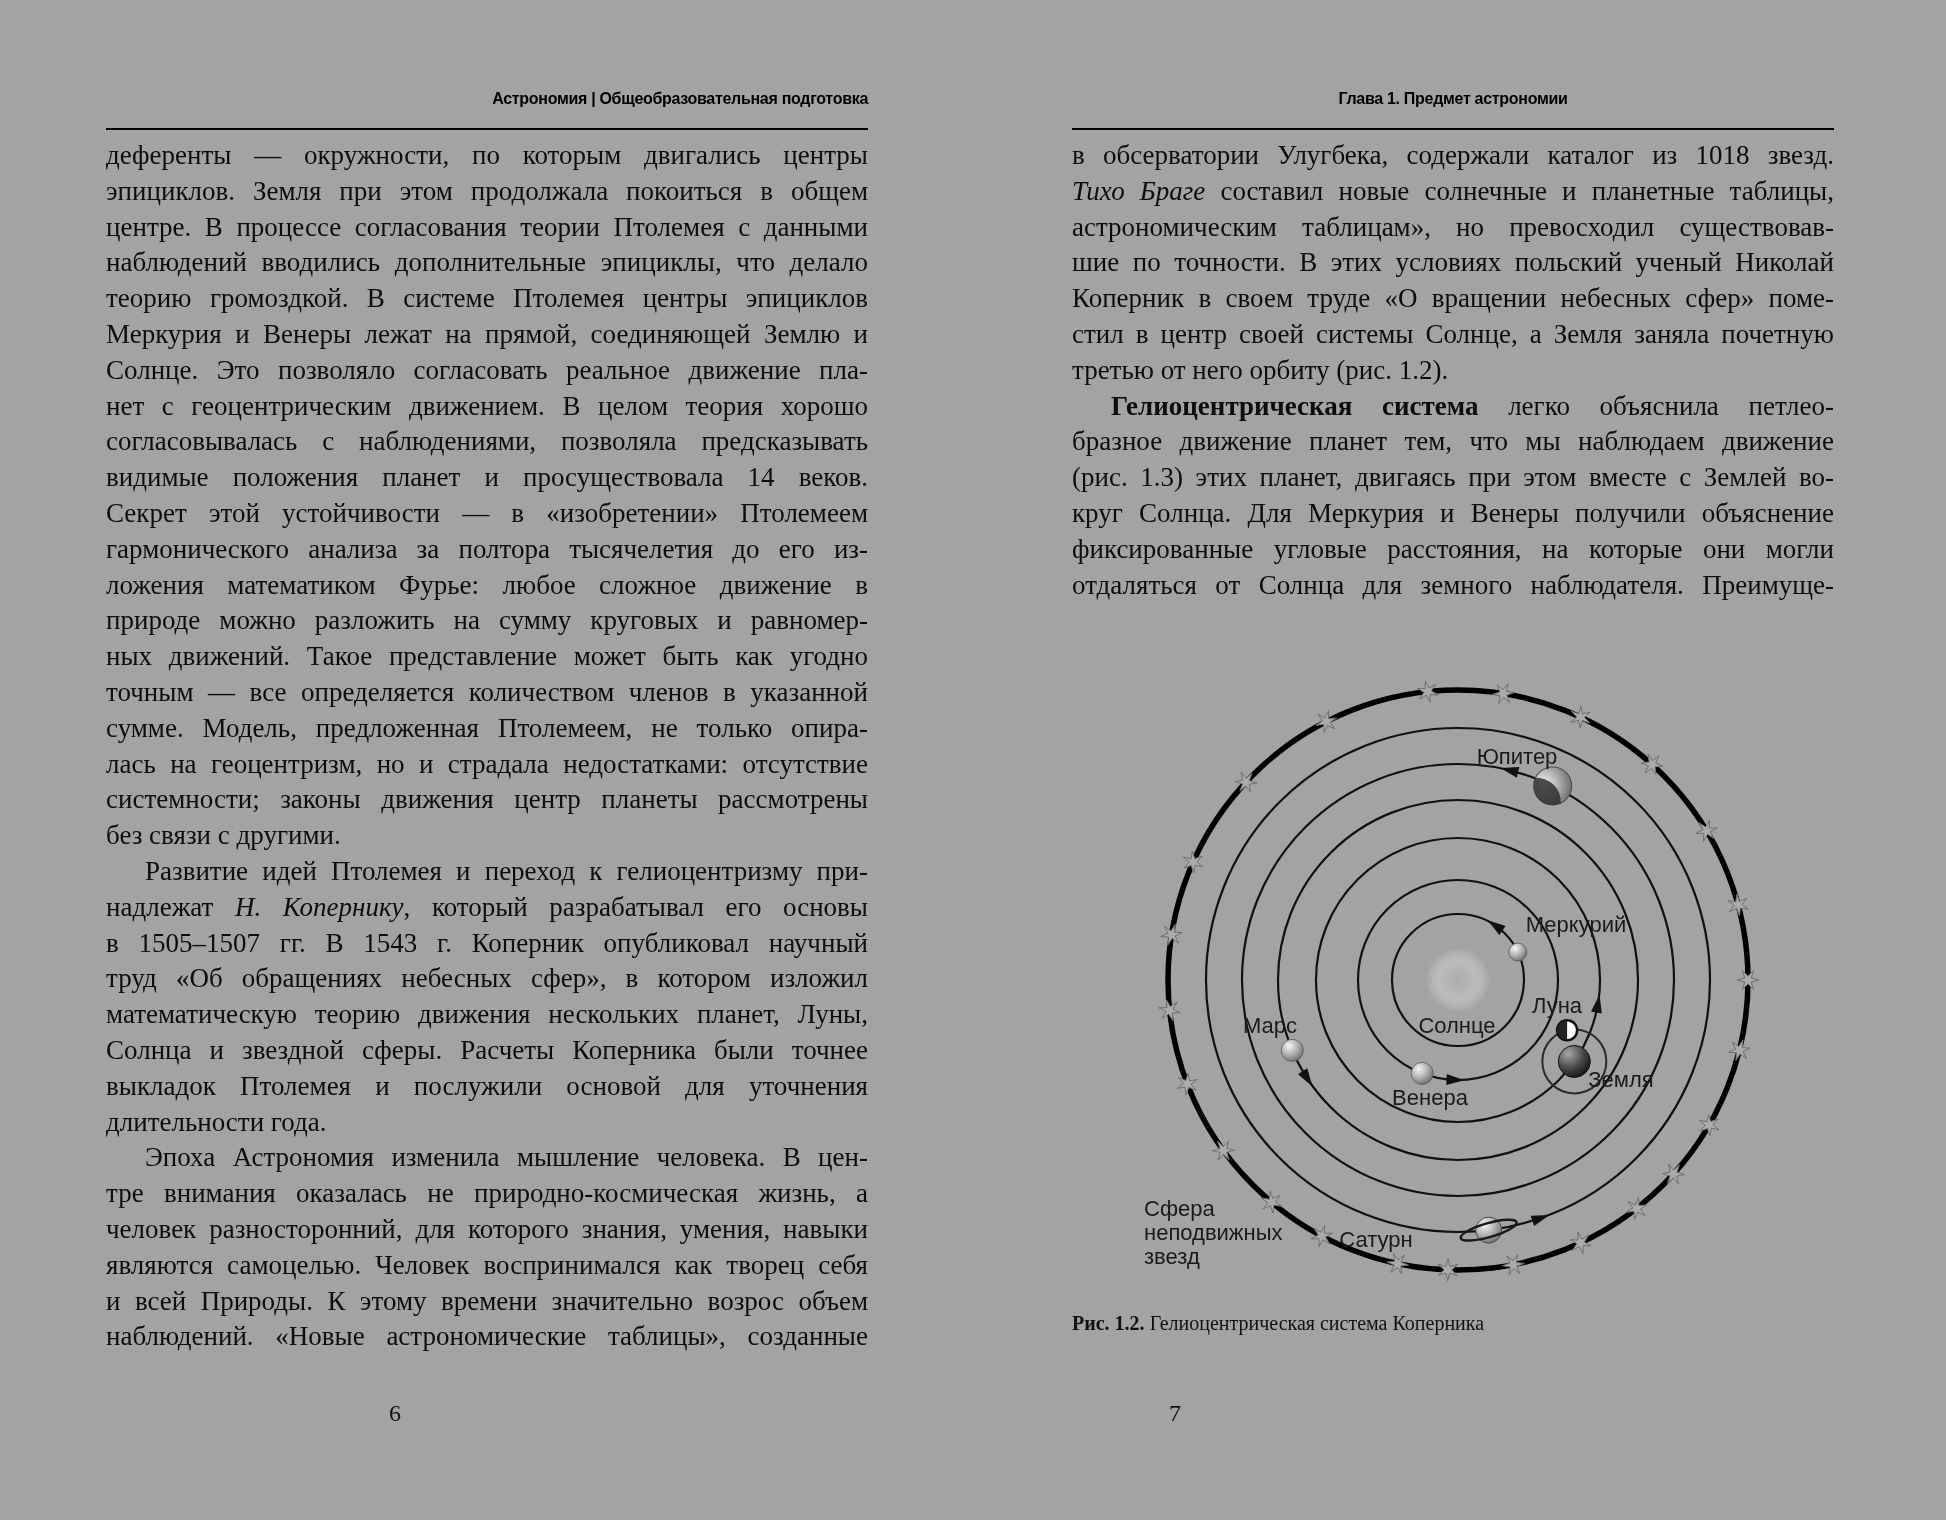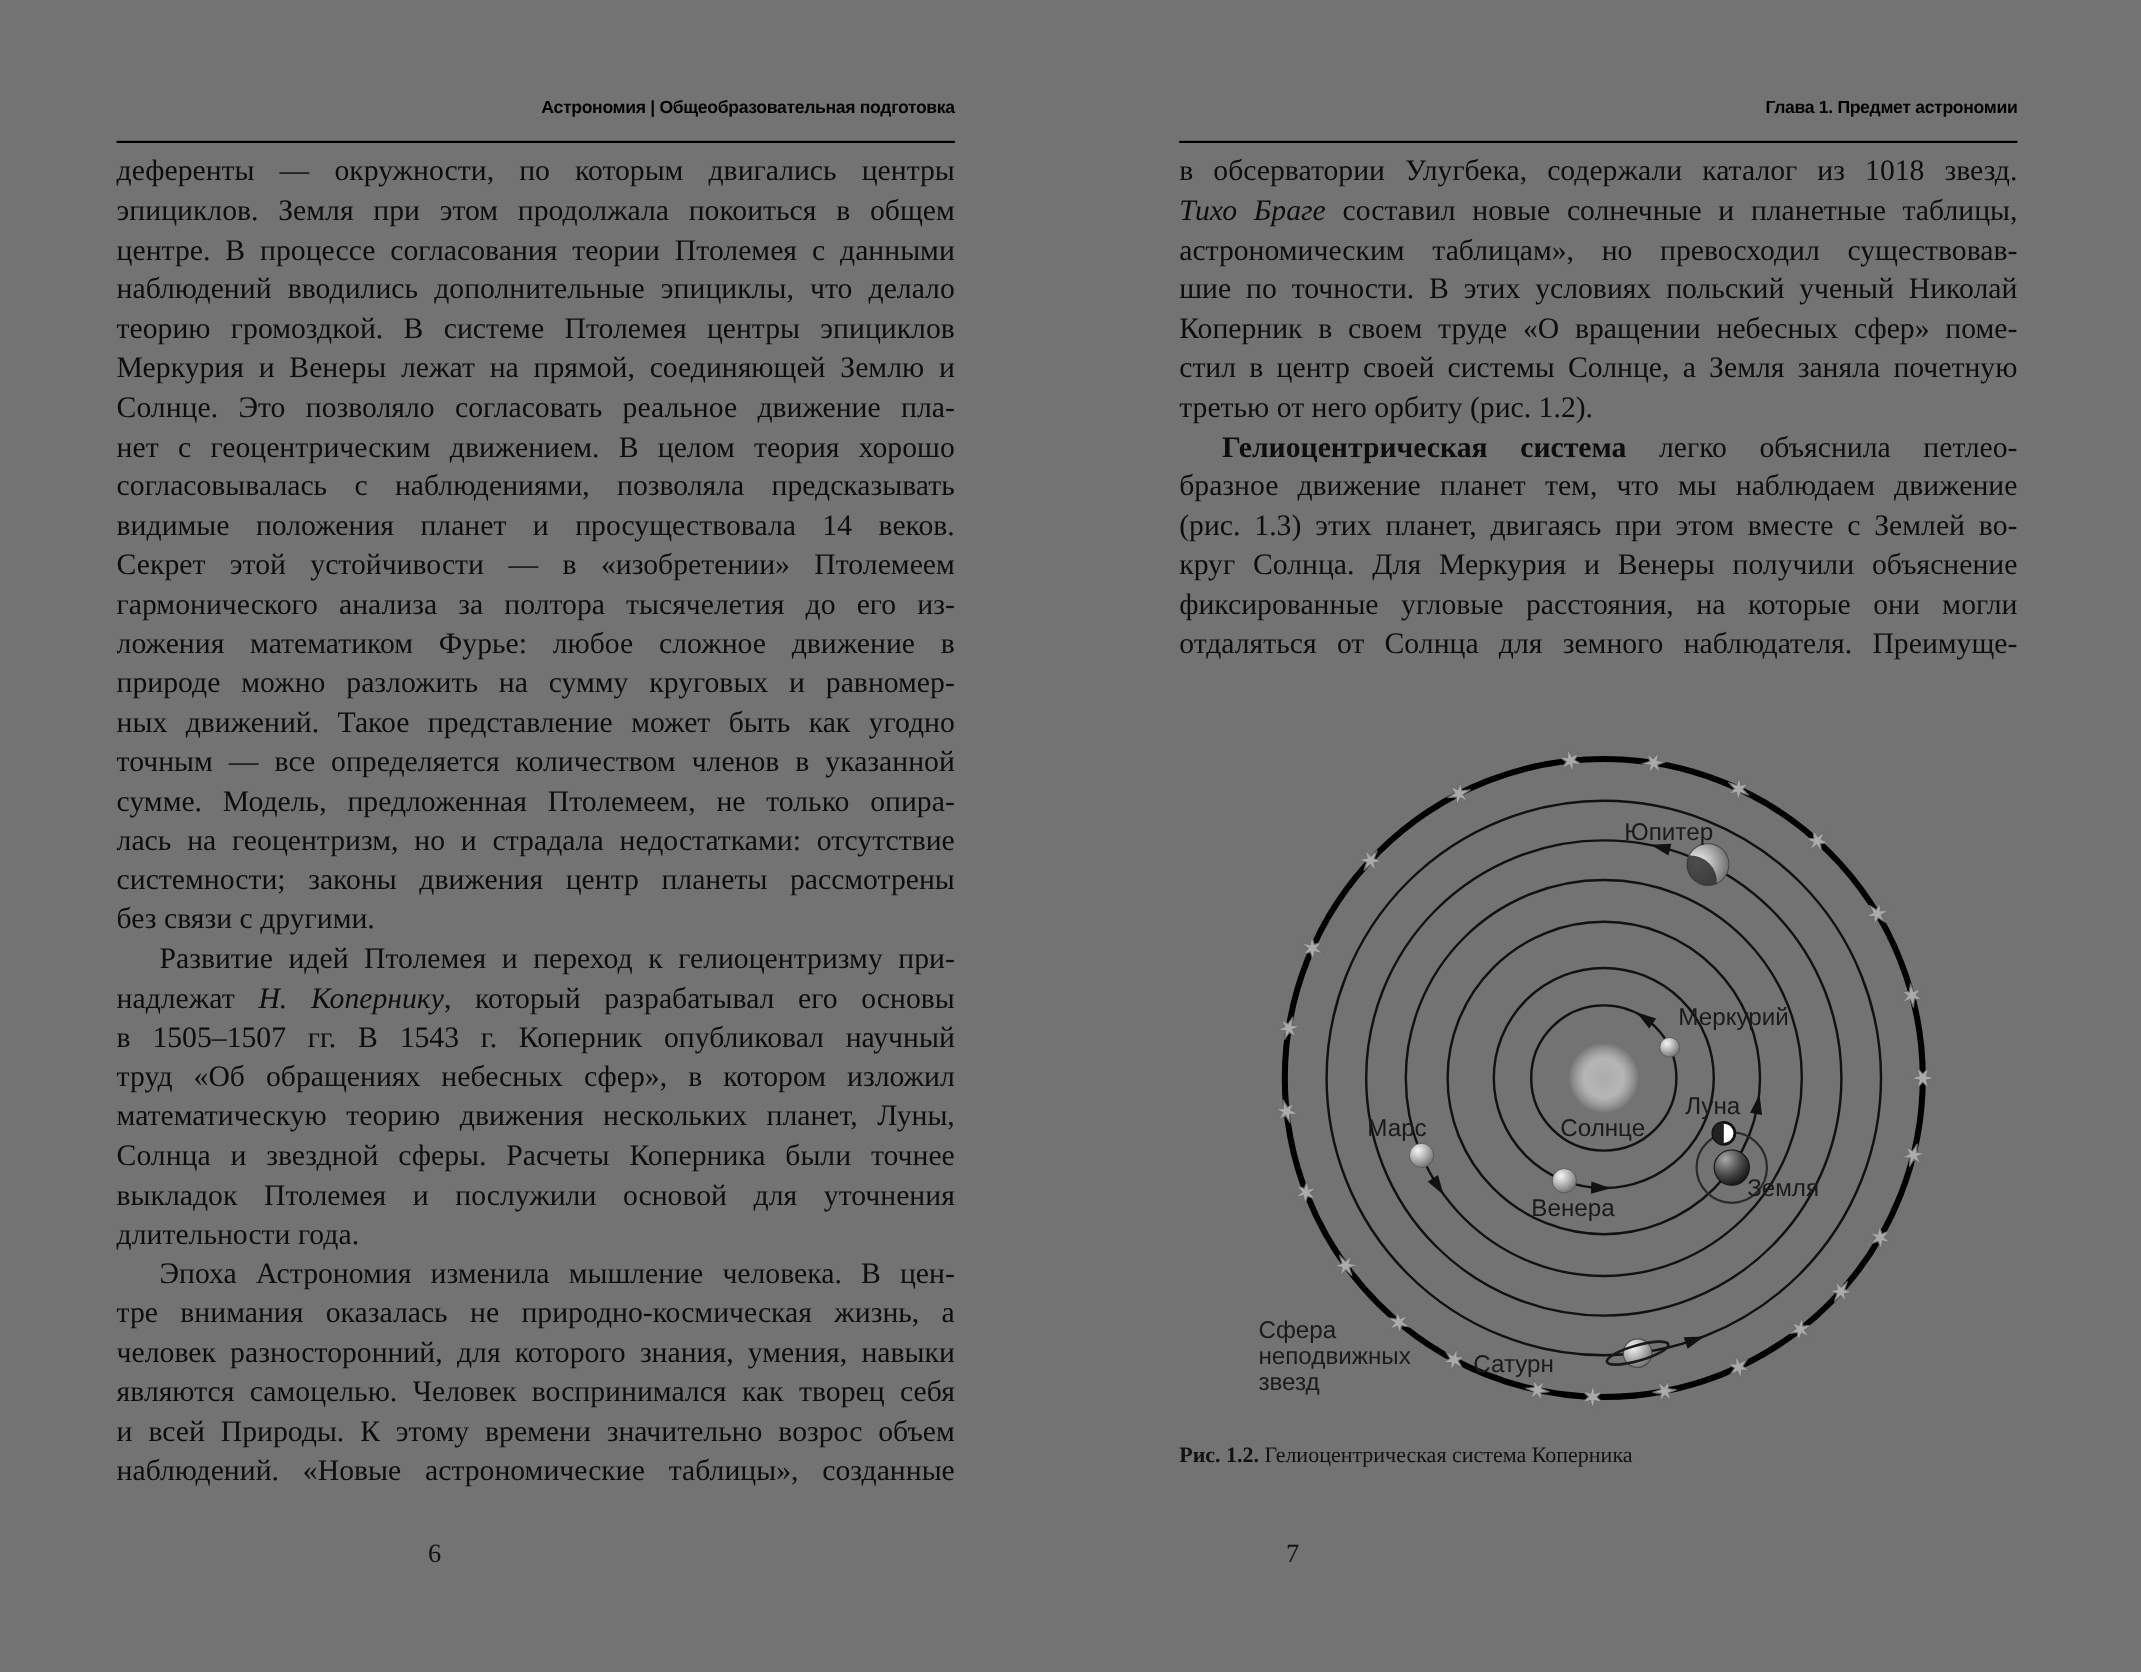--- a/index.html
+++ b/index.html
@@ -1,26 +1,26 @@
 <!DOCTYPE html>
 <html><head>
 <meta charset="utf-8">
 <style>
   html,body { margin:0; padding:0; background:#ffffff; }
   .spread {
-    position:relative; width:1946px; height:1520px; background:#737373;
+    position:relative; width:1946px; height:1520px; background:#a3a3a3;
     font-family:"Liberation Serif","DejaVu Serif",serif; color:#111; overflow:hidden;
   }
   .runhead {
     position:absolute; top:90px; width:762px;
     font-family:"Liberation Sans","DejaVu Sans",sans-serif;
     font-size:16px; font-weight:bold; letter-spacing:-0.3px; color:#000;
   }
   .runhead.left  { left:106px;  text-align:right; }
-  .runhead.right { left:1072px; text-align:right; }
+  .runhead.right { left:1072px; text-align:center; }
   .rule { position:absolute; top:128px; height:2px; width:762px; background:#000; }
   .rule.left  { left:106px; }
   .rule.right { left:1072px; }
   .textcol {
     position:absolute; top:138px; width:762px;
     font-size:27px; line-height:35.8px; color:#0d0d0d;font-family:Liberation Serif, serif;
   }
   .textcol.left  { left:106px; }
   .textcol.right { left:1072px; }
   .line { text-align:justify; text-align-last:justify; }

